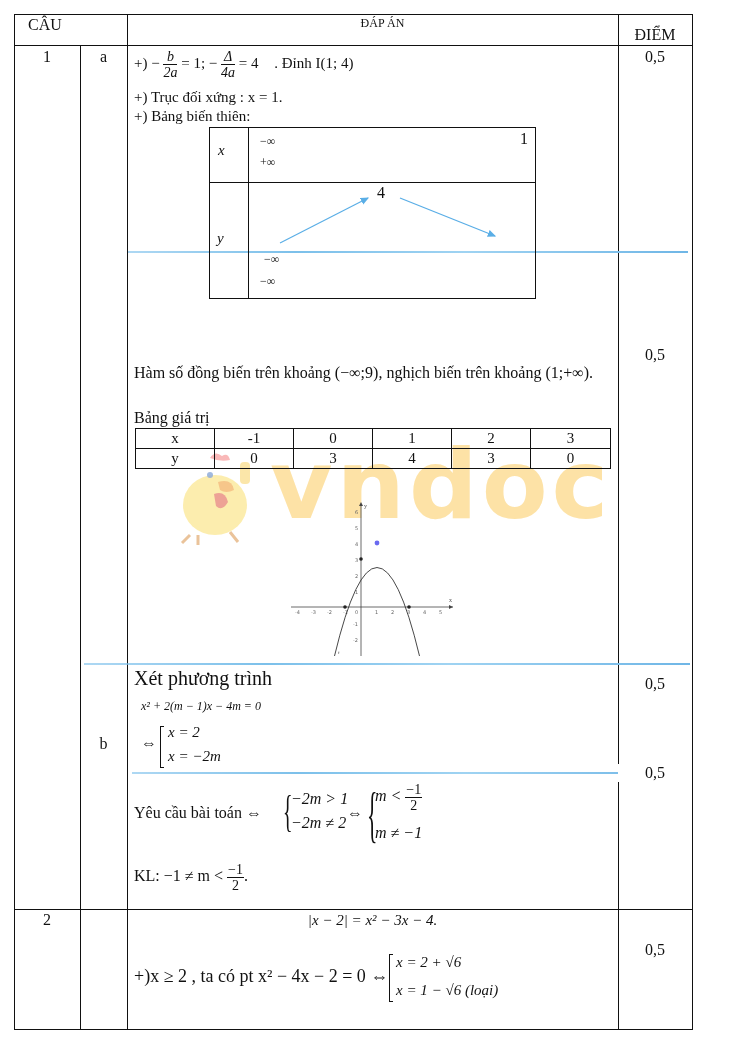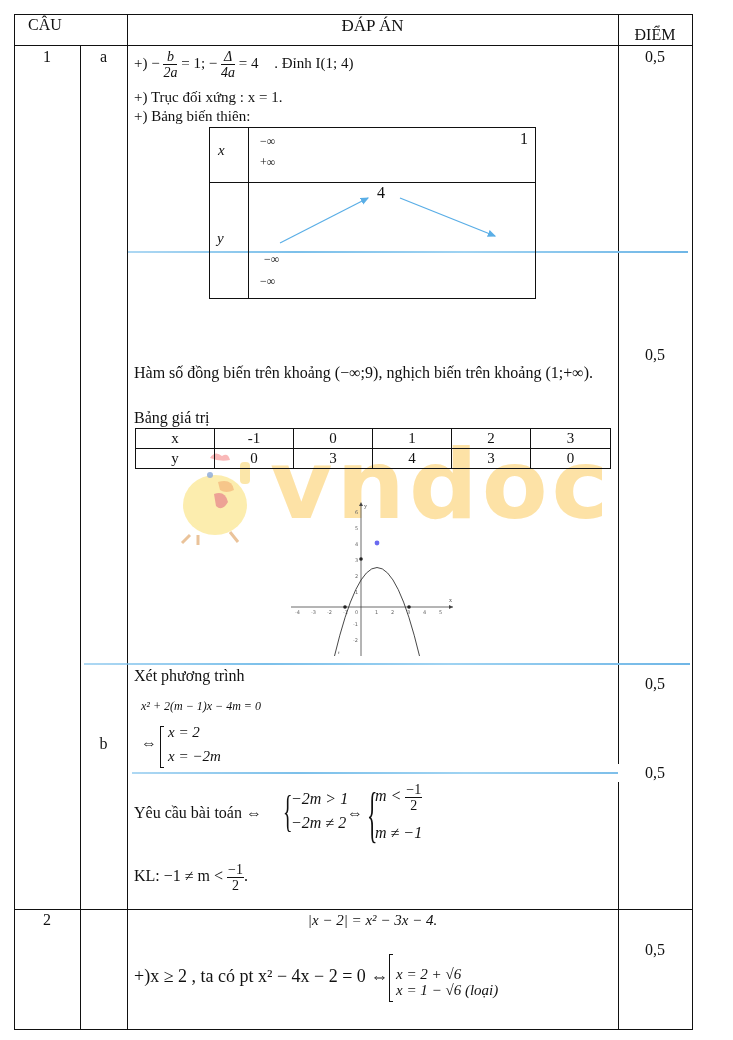--- a/index.html
+++ b/index.html
@@ -46,21 +46,21 @@
 <div class="vline" style="left:80px; top:45px; height:985px;"></div>
 <div class="vline" style="left:127px; top:14px; height:1016px;"></div>
 <div class="vline" style="left:618px; top:14px; height:1016px;"></div>
 <div class="vline" style="left:692px; top:14px; height:1016px;"></div>
 
 <div class="blue-line" style="left:128px; top:251px; width:560px;"></div>
 <div class="blue-line" style="left:84px; top:663px; width:606px;"></div>
 <div class="blue-line" style="left:132px; top:772px; width:555px;"></div>
 
 <div class="abs" style="left:28px; top:16px; font-size:16px;">CÂU</div>
-<div class="abs center" style="left:127px; width:491px; top:16px; font-size:17px;">ĐÁP ÁN</div>
+<div class="abs center" style="left:127px; width:491px; top:16px; font-size:12px;padding-left:10px;">ĐÁP ÁN</div>
 <div class="abs center" style="left:618px; width:74px; top:26px; font-size:16px;">ĐIỂM</div>
 
 <div class="abs center" style="left:14px; width:66px; top:48px; font-size:16px;">1</div>
 <div class="abs center" style="left:80px; width:47px; top:48px; font-size:16px;">a</div>
 
 <div class="abs" style="left:134px; top:49px; font-size:15px; white-space:nowrap;">
   <span>+)</span>
   <span> −</span>
   <span class="frac it"><span class="num">b</span><span class="den">2a</span></span>
   <span>= 1; −</span>
@@ -151,21 +151,21 @@
   <path d="M49.5,158 Q92,-19 134.5,158" fill="none" stroke="#333" stroke-width="0.9"></path>
   <circle cx="60" cy="109" r="1.8" fill="#222"></circle>
   <circle cx="124" cy="109" r="1.8" fill="#222"></circle>
   <circle cx="76" cy="61" r="1.8" fill="#222"></circle>
   <circle cx="92" cy="45" r="2.4" fill="#6a6af0"></circle>
   <text x="53" y="156" font-size="5" fill="#555">f</text>
 </svg>
 
 <div class="abs center" style="left:80px; width:47px; top:735px; font-size:16px;">b</div>
 
-<div class="abs" style="left:134px; top:667px; font-size:16px;">Xét phương trình</div>
+<div class="abs" style="left:134px; top:667px; font-size:20px;">Xét phương trình</div>
 <div class="abs it" style="left:141px; top:699px; font-size:12px;">x² + 2(m − 1)x − 4m = 0</div>
 <div class="abs" style="left:141px; top:734px; font-size:16px;">⇔</div>
 <div class="abs" style="left:160px; top:724px;">
   <span class="brace-sq abs" style="left:0; top:2px; height:40px;"></span>
   <div class="abs it" style="left:8px; top:0; white-space:nowrap;">x = 2</div>
   <div class="abs it" style="left:8px; top:24px; white-space:nowrap;">x = −2m</div>
 </div>
 
 <div class="abs" style="left:134px; top:804px; font-size:16px;">Yêu cầu bài toán ⇔</div>
 <div class="abs" style="left:283px; top:790px; font-size:16px;">
@@ -189,16 +189,16 @@
 </div>
 
 <div class="abs center" style="left:618px; width:74px; top:675px; font-size:16px;">0,5</div>
 <div class="abs center" style="left:618px; width:74px; top:764px; font-size:16px; background:#fff;">0,5</div>
 
 <div class="abs center" style="left:14px; width:66px; top:911px; font-size:16px;">2</div>
 <div class="abs center it" style="left:127px; width:491px; top:912px; font-size:15px;">|x − 2| = x² − 3x − 4.</div>
 <div class="abs" style="left:134px; top:966px; font-size:18px; white-space:nowrap;">+)x ≥ 2 , ta có pt  x² − 4x − 2 = 0 ⇔</div>
 <div class="abs" style="left:389px; top:954px; font-size:15px;">
   <span class="brace-sq abs" style="left:0; top:0; height:46px;"></span>
-  <div class="abs it" style="left:7px; top:12px; white-space:nowrap;">x = 2 + √6</div>
+  <div class="abs it" style="left:7px; top:0; white-space:nowrap;">x = 2 + √6</div>
   <div class="abs it" style="left:7px; top:28px; white-space:nowrap;">x = 1 − √6 (loại)</div>
 </div>
 <div class="abs center" style="left:618px; width:74px; top:941px; font-size:16px;">0,5</div>
 
 </body></html>

